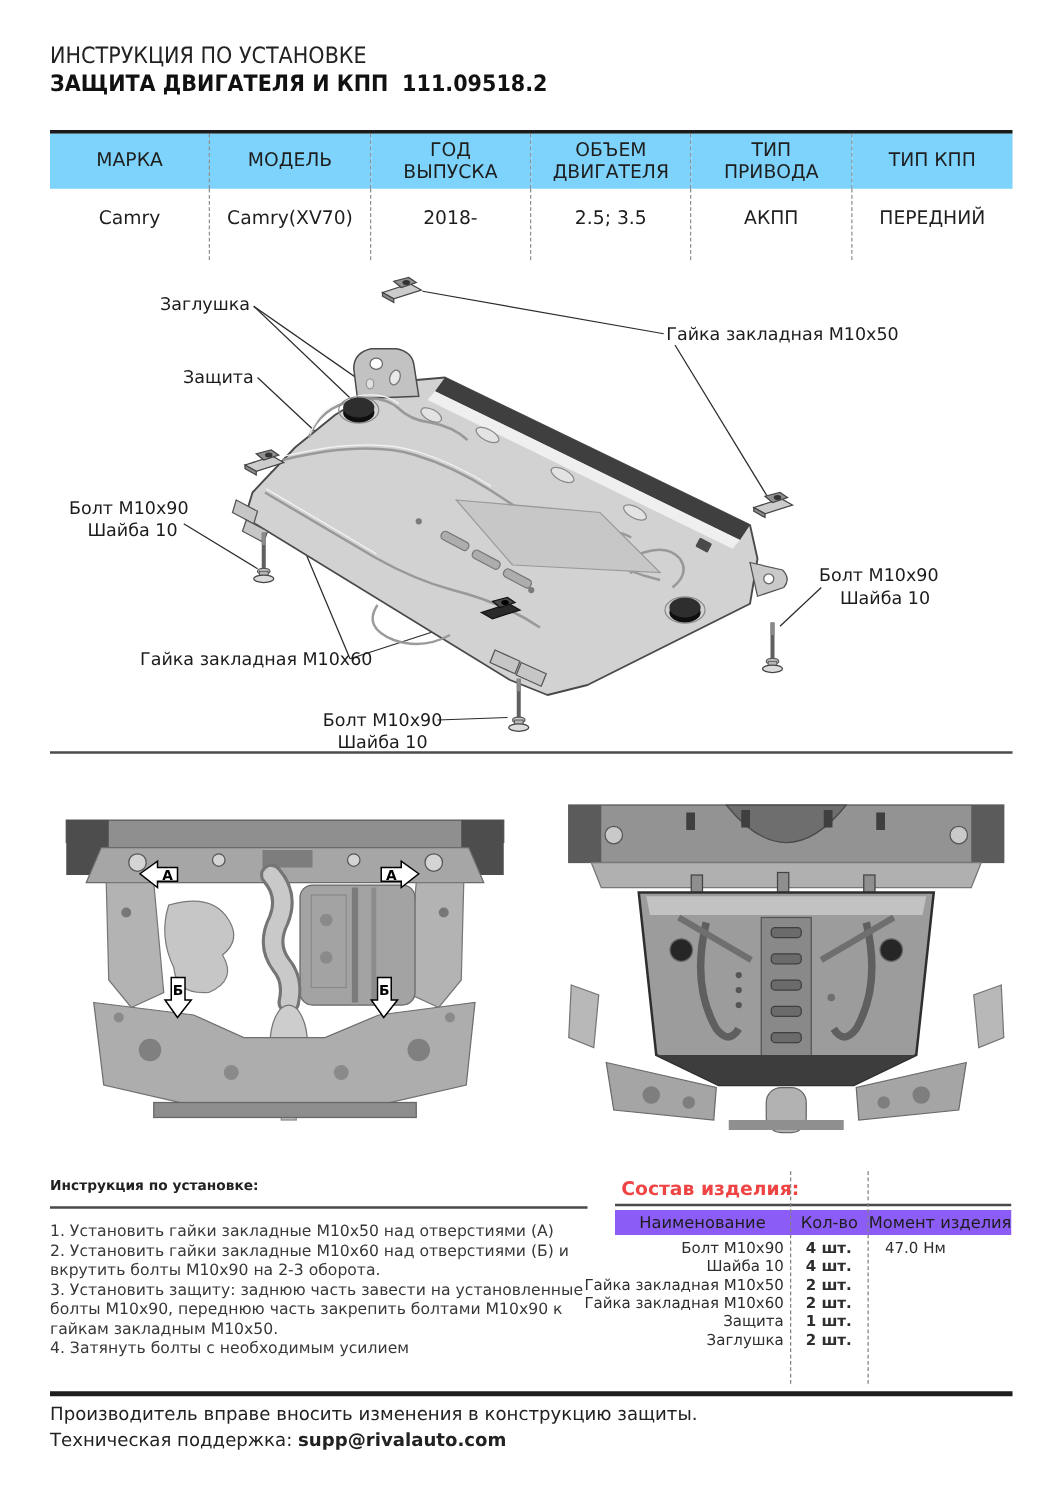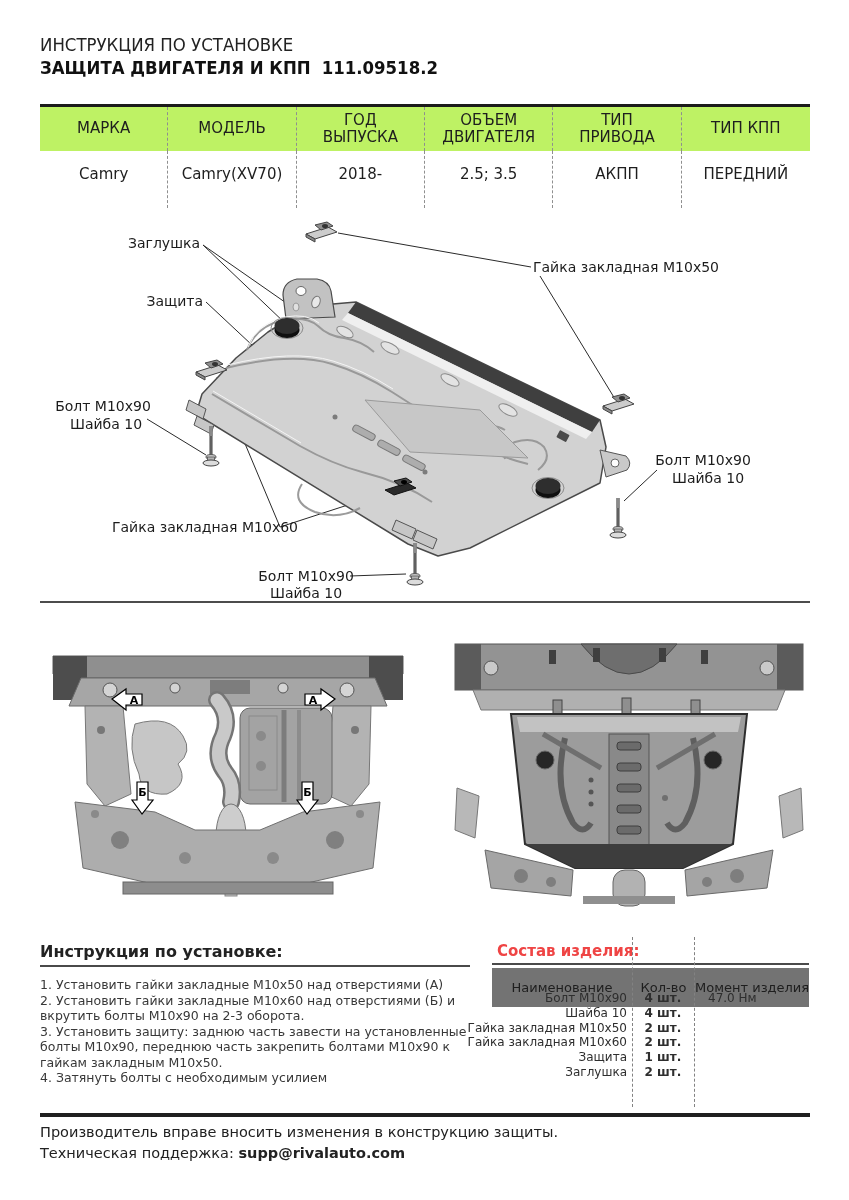--- a/index.html
+++ b/index.html
@@ -17,33 +17,33 @@
               transform:scaleX(.92); transform-origin:left center; white-space:nowrap; }
   .product-title .pn { margin-left:12px; }
 
   
   .spec-table { left:40px; top:104px; width:770px; border-top:3px solid #1b1b1b; }
   .spec-row { display:grid; grid-template-columns:repeat(6,1fr); }
   .spec-cell { border-right:1px dashed #8f8f8f; display:flex; align-items:center;
                justify-content:center; text-align:center; white-space:pre-line;
                font-size:15px; color:#1e1e1e; line-height:1.15; }
   .spec-cell:last-child { border-right:none; }
-  .spec-head .spec-cell { height:44px; background:#bef264; }
+  .spec-head .spec-cell { height:44px; background:#7dd3fc; }
   .spec-vals .spec-cell { height:57px; align-items:flex-start; padding-top:15px; }
 
   .divider { left:40px; top:601px; width:770px; height:2px; background:#4c4c4c; }
 
   
-  .inst-heading { left:40px; top:942px; font-size:16px; font-weight:700; color:#222; }
+  .inst-heading { left:40px; top:942px; font-size:11px; font-weight:700; color:#222; }
   .inst-underline { left:40px; top:965px; width:430px; height:2px; background:#4a4a4a; }
   .inst-items { left:40px; top:977px; width:452px; font-size:12.5px; line-height:15.5px; color:#383838; }
 
   .parts-heading { left:497px; top:942px; font-size:15px; font-weight:700; color:#ef4444; }
   .parts-underline { left:492px; top:963px; width:317px; height:2px; background:#4a4a4a; }
-  .parts-headband { left:492px; top:968px; width:317px; height:39px; background:#737373;
+  .parts-headband { left:492px; top:968px; width:317px; height:20px; background:#8b5cf6;
                     display:grid; grid-template-columns:140px 63px 1fr; align-items:center; }
   .parts-headband span { text-align:center; font-size:13px; color:#1e1e1e; white-space:nowrap; }
   .dash-v { width:0; border-left:1px dashed #828282; }
   .parts-rows { left:488px; top:991px; width:322px; font-size:12px; color:#2e2e2e; }
   .parts-row { display:grid; grid-template-columns:144px 62px 1fr; height:14.8px; align-items:baseline; }
   .parts-row .p-name { display:flex; justify-content:flex-end; white-space:nowrap; padding-right:5px; }
   .parts-row .p-qty  { text-align:center; white-space:nowrap;font-weight:bold; }
   .parts-row .p-torque { padding-left:14px; white-space:nowrap; }
 
   .rule-thick { left:40px; top:1113px; width:770px; height:4px; background:#1f1f1f; }

